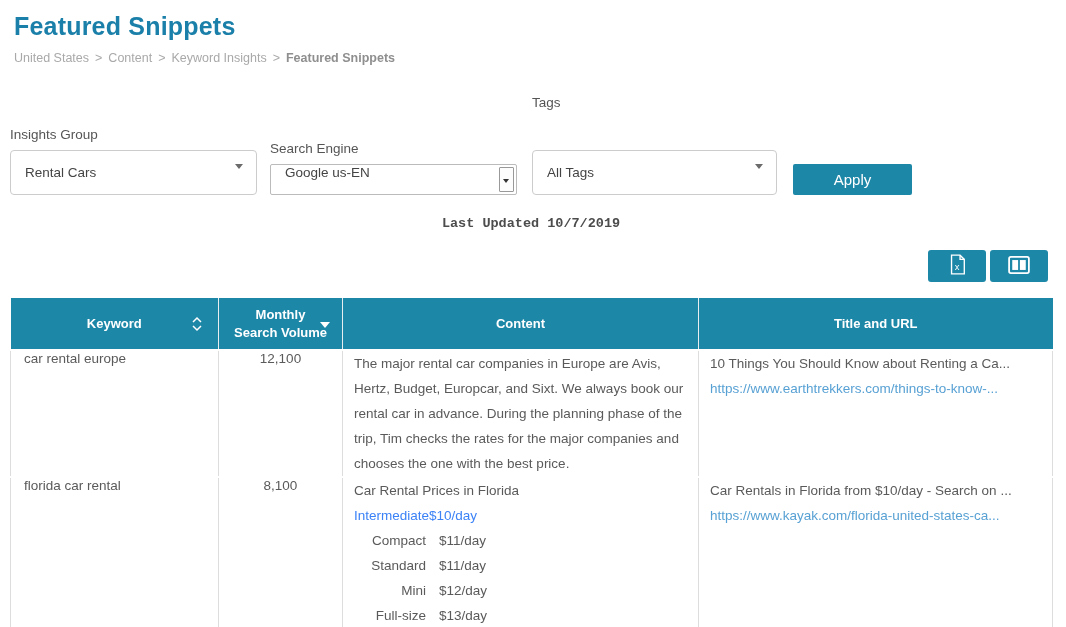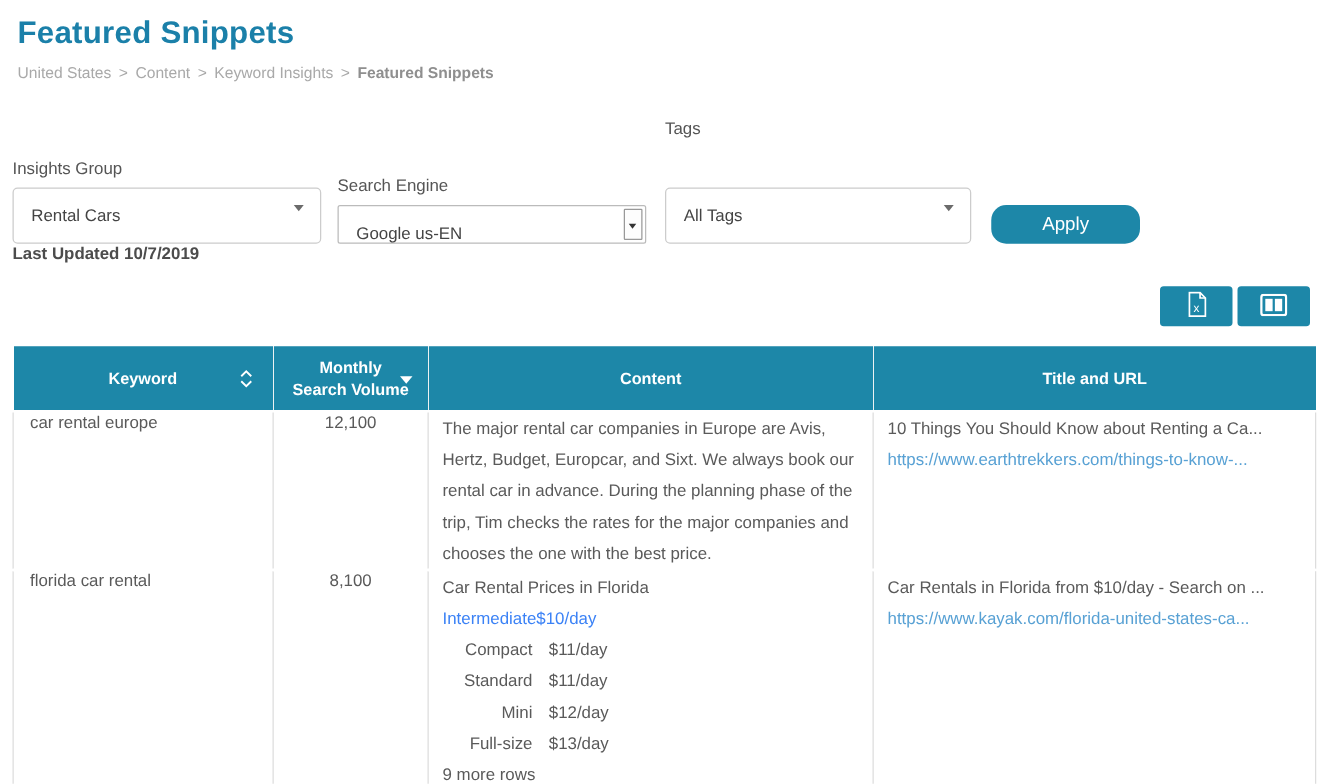--- a/index.html
+++ b/index.html
@@ -16,35 +16,35 @@
   
   .filters { display:flex; align-items:flex-end; margin-top:30px; }
   .filter-group { display:flex; flex-direction:column; }
   .filter-label { font-size:13.5px; color:#555; margin-bottom:8px; }
   .dropdown { position:relative; height:45px; border:1px solid #ccc; border-radius:4px;
     background:#fff; font-size:13.5px; color:#444; display:flex; align-items:center;
     padding:0 28px 0 14px; cursor:pointer; }
   .dropdown .caret { position:absolute; right:13px; top:13px; width:0; height:0;
     border-left:4px solid transparent; border-right:4px solid transparent; border-top:5px solid #6b6b6b; }
   .native-select { position:relative; height:31px; border:1px solid #bbb; border-radius:2px;
-    background:#fff; font-size:13.5px; color:#444; display:flex; align-items:flex-end;
+    background:#fff; font-size:13.5px; color:#444; display:flex; align-items:flex-start;
     padding:0 28px 0 14px; cursor:pointer; }
   .native-select .select-box { position:absolute; right:2px; top:2px; bottom:2px; width:15px;
     border:1px solid #999; border-radius:1px; background:#fdfdfd; }
   .native-select .select-box::after { content:""; position:absolute; left:3px; top:11px; width:0; height:0;
     border-left:3.5px solid transparent; border-right:3.5px solid transparent; border-top:4.5px solid #333; }
   .w1 { width:247px; margin-left:0; }
   .w2 { width:247px; margin-left:13px; }
   .w3 { width:245px; margin-left:15px;gap:32px; }
   .apply-btn { margin-left:16px; width:119px; height:31px; background:#1d87a8; color:#fff;
-    border:none; border-radius:12px; font-size:15px; font-family:"Liberation Sans", sans-serif;
+    border:none; border-radius:2px; font-size:15px; font-family:"Liberation Sans", sans-serif;
     cursor:pointer; }
 
   
-  .last-updated { text-align:left; font-size:13.5px; font-weight:bold; color:#4c4c4c; padding-right:0; }
+  .last-updated { text-align:center; margin-top:21px; font-size:13.5px; font-weight:bold; color:#4c4c4c; padding-right:0;font-family:Liberation Mono, monospace; }
   .toolbar { display:flex; justify-content:flex-end; gap:4px; margin-top:19px; padding-right:4px; }
   .icon-btn { width:58px; height:32px; background:#1d87a8; border:none; border-radius:3px;
     display:flex; align-items:center; justify-content:center; cursor:pointer; }
 
   
   table.grid { border-collapse:collapse; margin-top:16px; width:1042px; table-layout:fixed; }
   .grid col.c1 { width:208px; } .grid col.c2 { width:124px; }
   .grid col.c3 { width:356px; } .grid col.c4 { width:354px; }
   .grid thead th { background:#1d87a8; color:#fff; height:52px; font-size:13px; font-weight:bold;
     text-align:center; vertical-align:middle; position:relative; border-right:1px solid #e8eef0;

